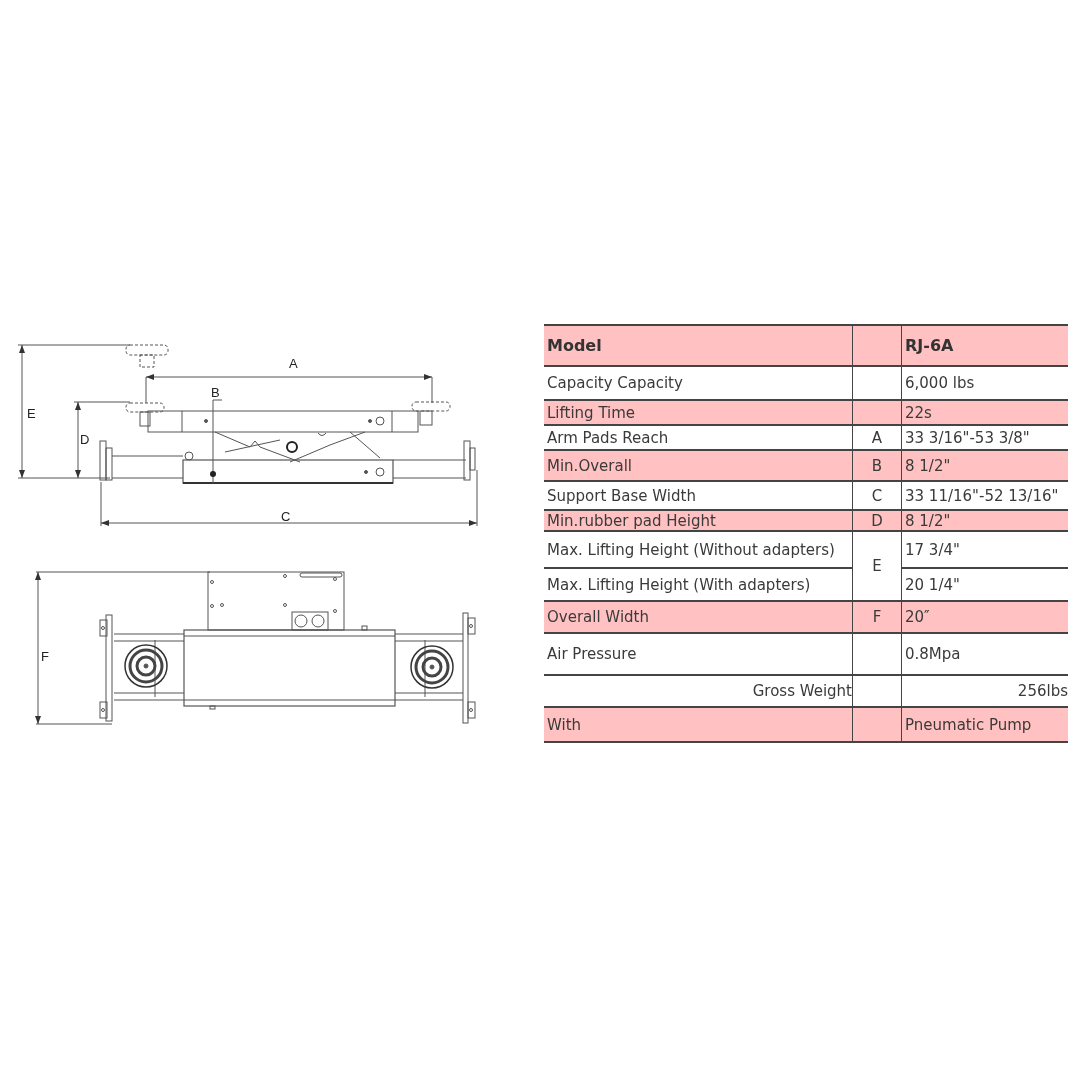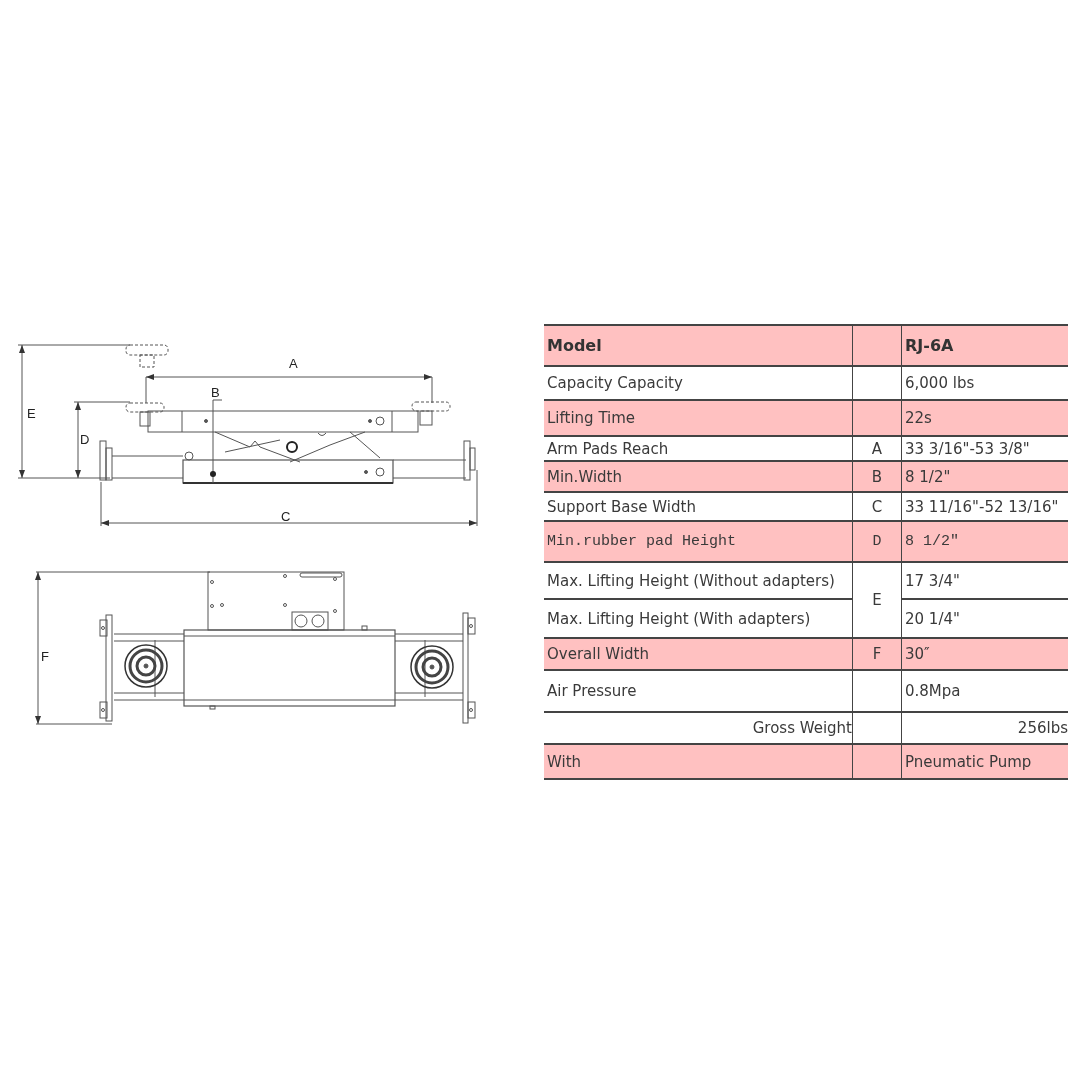--- a/index.html
+++ b/index.html
@@ -157,58 +157,58 @@
       <tr class="pink head" style="height:41px;padding-left:28px;">
     <td class="c1">Model</td>
     <td class="c2"></td>
     <td class="c3">RJ-6A</td>
   </tr>
   <tr style="height:34px;">
     <td class="c1">Capacity Capacity</td>
     <td class="c2"></td>
     <td class="c3">6,000 lbs</td>
   </tr>
-  <tr class="pink" style="height:36px;margin-top:8px;">
+  <tr class="pink" style="height:25px;margin-top:8px;">
     <td class="c1">Lifting Time</td>
     <td class="c2"></td>
     <td class="c3">22s</td>
   </tr>
   <tr style="height:25px;">
     <td class="c1">Arm Pads Reach</td>
     <td class="c2">A</td>
     <td class="c3">33 3/16"-53 3/8"</td>
   </tr>
   <tr class="pink" style="height:31px;">
-    <td class="c1">Min.Width</td>
+    <td class="c1">Min.Overall</td>
     <td class="c2">B</td>
     <td class="c3">8 1/2"</td>
   </tr>
   <tr style="height:29px;">
     <td class="c1">Support Base Width</td>
     <td class="c2">C</td>
     <td class="c3">33 11/16"-52 13/16"</td>
   </tr>
-  <tr class="pink" style="height:41px;font-family:Liberation Mono, monospace;">
+  <tr class="pink" style="height:21px;">
     <td class="c1">Min.rubber pad Height</td>
     <td class="c2">D</td>
     <td class="c3">8 1/2"</td>
   </tr>
   <tr style="height:37px;">
     <td class="c1">Max. Lifting Height  (Without adapters)</td>
     <td class="c2" rowspan="2" style="border-bottom:2px solid #444;">E</td>
     <td class="c3">17 3/4"</td>
   </tr>
-  <tr style="height:39px;">
+  <tr style="height:33px;">
     <td class="c1">Max. Lifting Height (With adapters)</td>
     <td class="c3">20 1/4"</td>
   </tr>
   <tr class="pink" style="height:32px;">
     <td class="c1">Overall Width</td>
     <td class="c2">F</td>
-    <td class="c3">30″</td>
+    <td class="c3">20″</td>
   </tr>
   <tr style="height:42px;">
     <td class="c1">Air Pressure</td>
     <td class="c2"></td>
     <td class="c3">0.8Mpa</td>
   </tr>
   <tr style="height:32px;text-align:right;">
     <td class="c1">Gross Weight</td>
     <td class="c2"></td>
     <td class="c3">256lbs</td>

